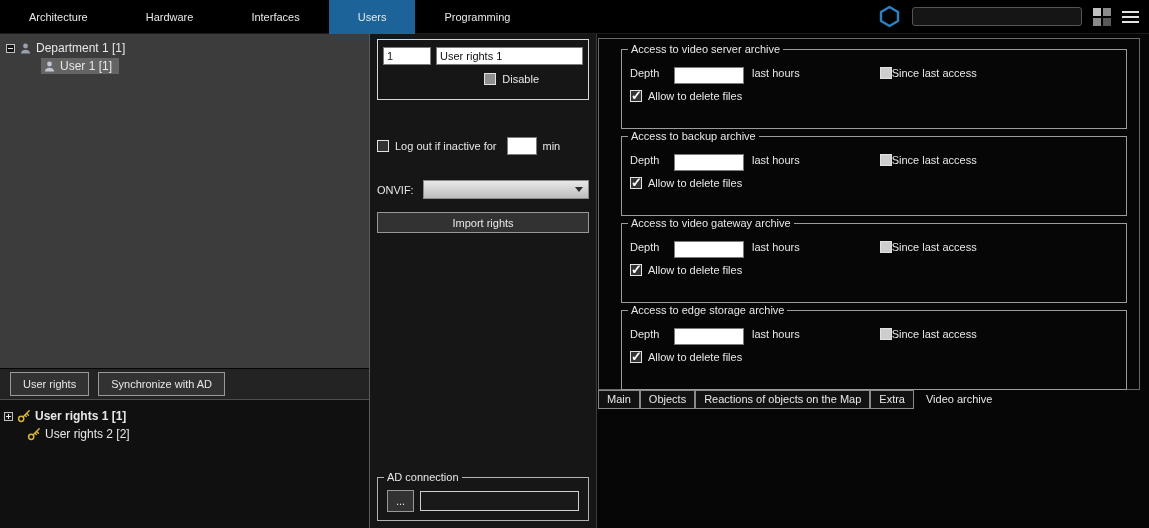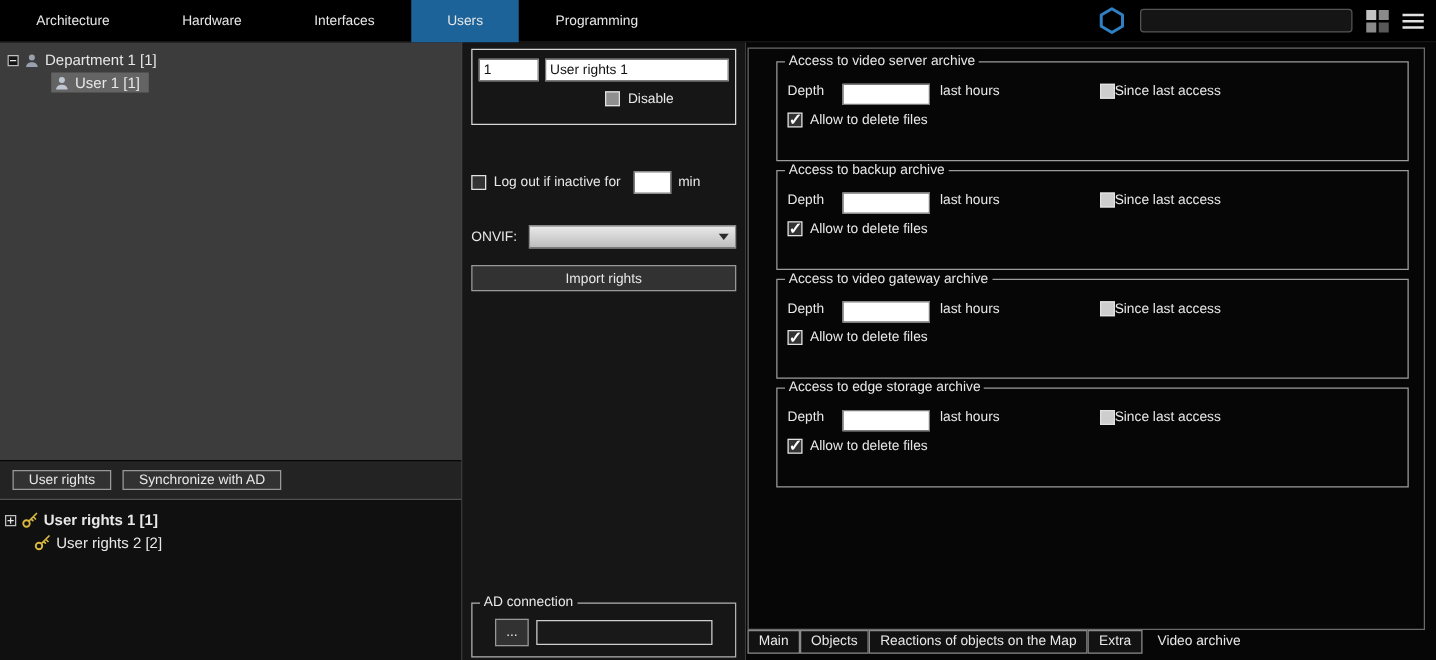--- a/index.html
+++ b/index.html
@@ -27,21 +27,21 @@
 
   
   .tree-top{height:334px;background:#3c3c3c;padding-top:5px}
   .trow{display:flex;align-items:center;height:18px;font-size:12px;gap:4px;cursor:default}
   .expander{width:9px;height:9px;border:1px solid #c0c0c0;background:#161616;position:relative;flex:none}
   .expander::before{content:"";position:absolute;background:#e8e8e8;left:1px;right:1px;top:3px;height:1px}
   .expander.plus::after{content:"";position:absolute;background:#e8e8e8;top:1px;bottom:1px;left:3px;width:1px}
   .icon{display:inline-flex;flex:none;align-items:center}
   .sel{background:#646464;display:inline-flex;align-items:center;gap:4px;padding:1px 7px 1px 2px}
   .btn-strip{height:32px;background:#232323;border-top:1px solid #060606;border-bottom:1px solid #4f4f4f;display:flex;align-items:center;gap:9px;padding:0 10px;flex:none}
-  .btn{background:#323232;border:1px solid #989898;color:#e8e8e8;font-size:11px;height:16px;padding:0 12px;font-family:inherit;cursor:pointer}
+  .btn{background:#323232;border:1px solid #989898;color:#e8e8e8;font-size:11px;height:24px;padding:0 12px;font-family:inherit;cursor:pointer}
   .tree-bottom{flex:1;background:#101010;padding-top:7px}
   .bold{font-weight:bold}
 
   
   .id-group{margin-top:5px;border:1px solid #d8d8d8;padding:7px 5px 5px;height:61px;flex:none}
   .id-row{display:flex;gap:5px}
   .inp{background:#fff;border:1px solid #7a7a7a;color:#111;height:18px;font-size:11px;padding:0 3px;font-family:inherit}
   .id-inp{width:48px}
   .name-inp{flex:1;min-width:0}
   .disable-row{display:flex;justify-content:flex-end;align-items:center;gap:6px;margin-top:8px;padding-right:44px}
@@ -49,29 +49,29 @@
   .cb.mid{background:#8f8f8f}
   .cb.light{background:#cdcdcd}
   .cb.checked::after{content:"\2713";position:absolute;left:0;top:-3px;color:#fff;font-size:13px;font-weight:bold}
   .logout-row{display:flex;align-items:center;gap:6px;margin-top:37px;flex:none}
   .min-inp{width:30px;margin-left:4px}
   .onvif-row{display:flex;align-items:center;margin-top:25px;gap:9px;flex:none}
   .select{flex:1;height:19px;background:linear-gradient(#e9e9e9,#bdbdbd);border:1px solid #8a8a8a;display:flex;align-items:center;justify-content:space-between;padding:0 5px;color:#333;cursor:pointer}
   .chev{width:0;height:0;border-left:4px solid transparent;border-right:4px solid transparent;border-top:5px solid #2b2b2b}
   .import-btn{margin-top:13px;height:21px;width:100%;flex:none}
   .spacer{flex:1}
-  .ad-group{border:1px solid #b3b3b3;position:relative;padding:12px 18px 8px;margin-bottom:2px;flex:none}
+  .ad-group{border:1px solid #b3b3b3;position:relative;padding:12px 9px 8px;margin-bottom:7px;flex:none}
   .legend{position:absolute;top:-7px;left:6px;background:#161616;padding:0 3px;font-size:11px;color:#e8e8e8}
   .ad-row{display:flex;gap:6px;align-items:center}
   .ad-btn{width:27px;height:22px;padding:0}
   .ad-inp{flex:1;min-width:0;height:20px;background:#191919;border:1px solid #cfcfcf;color:#eee;padding:0 4px;font-family:inherit;font-size:11px}
   .apply-row{border-top:1px solid #484848;height:33px;display:flex;align-items:center;gap:13px;margin:0 -7px;padding:0 7px;flex:none}
 
   
-  .page-area{margin:4px 9px 0 1px;border:1px solid #6a6a6a;height:466px;padding:10px 12px 0 22px;display:flex;flex-direction:column;flex:none}
+  .page-area{margin:4px 9px 0 1px;border:1px solid #6a6a6a;height:352px;padding:10px 12px 0 22px;display:flex;flex-direction:column;flex:none}
   .arch-group{border:1px solid #9c9c9c;height:80px;position:relative;margin-bottom:7px;padding:17px 10px 0 8px;flex:none}
   .arch-group .legend{background:#060606}
   .g-row1{display:flex;align-items:flex-start;gap:8px}
   .depth-label{width:36px}
   .depth-inp{width:70px;height:17px}
   .since-wrap{display:flex;align-items:center;margin-left:72px}
   .g-row2{display:flex;align-items:center;gap:6px;margin-top:6px}
   .tabs-row{display:flex;margin-left:1px;height:19px;margin-right:9px;align-items:stretch}
   .btab{height:19px;line-height:17px;padding:0 8px;border:1px solid #8a8a8a;background:#121212;font-size:11px;cursor:pointer;white-space:nowrap}
   .btab.active{border-color:transparent;background:transparent;padding:0 11px}

